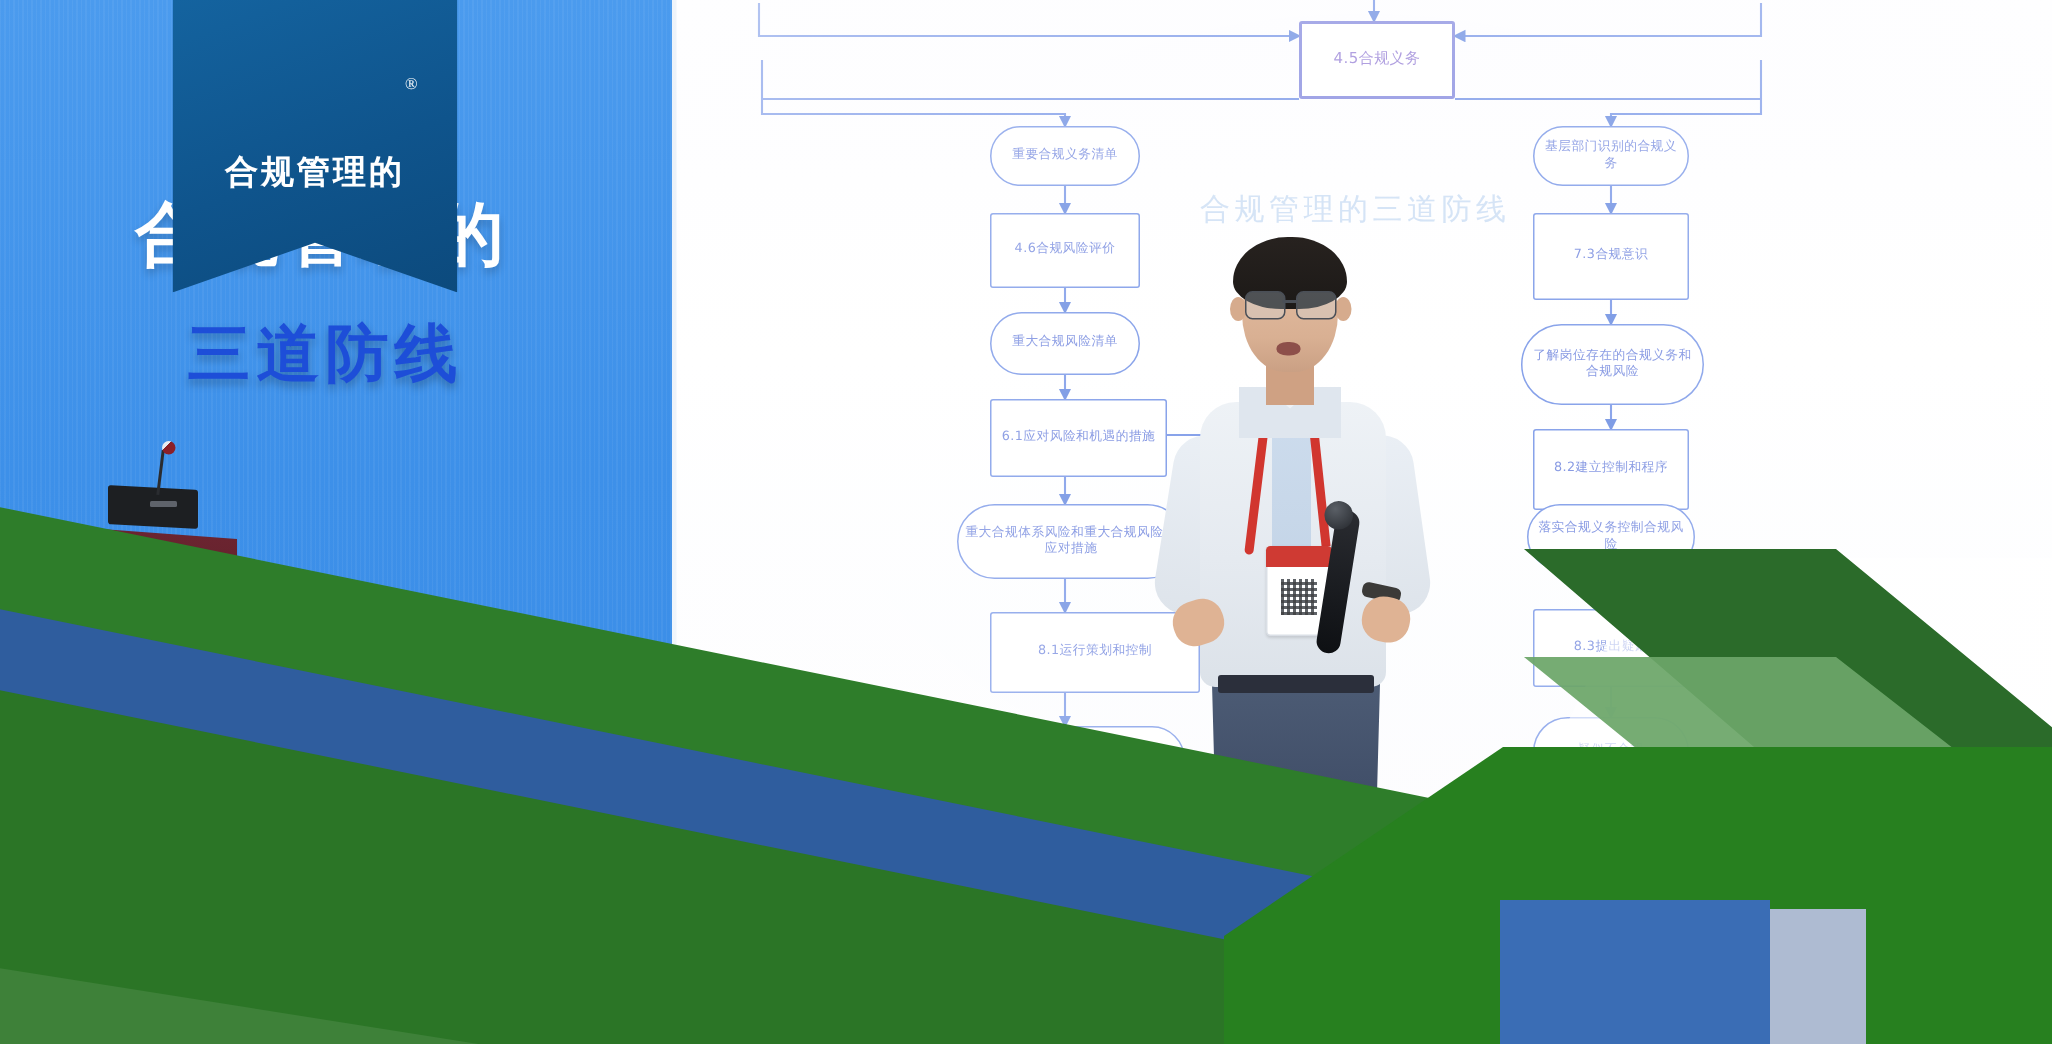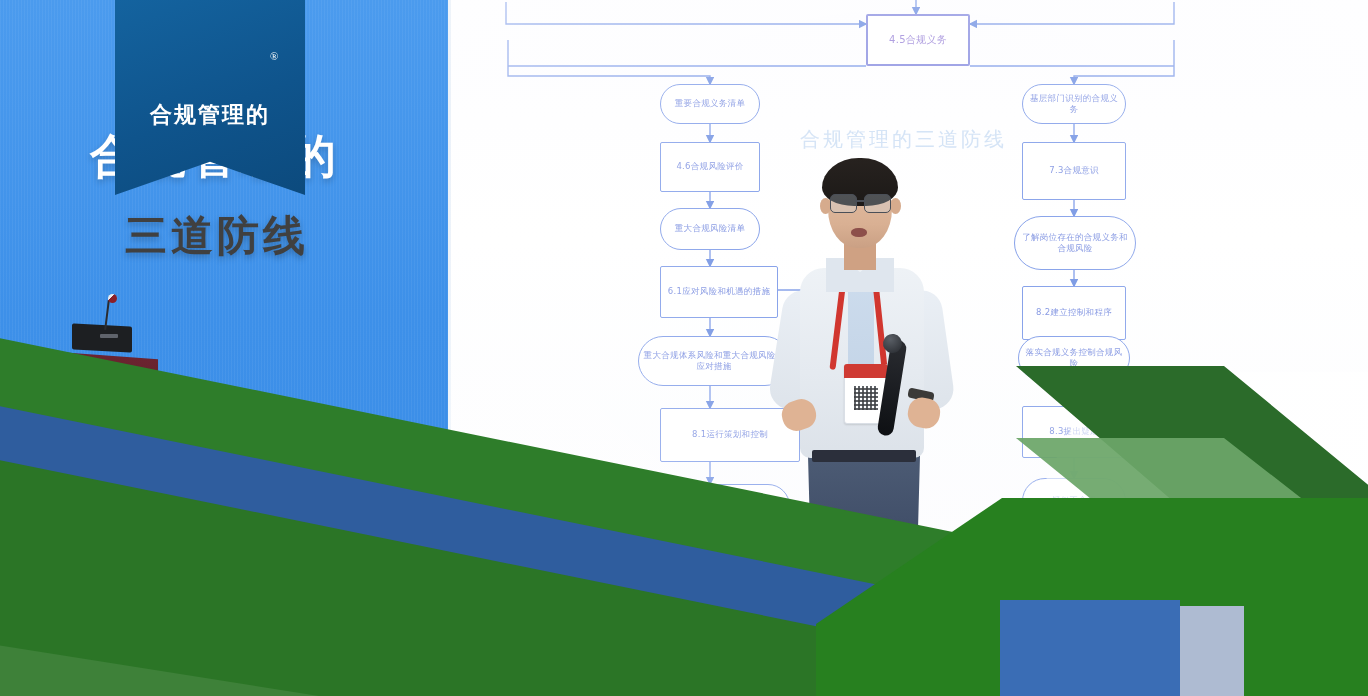--- a/index.html
+++ b/index.html
@@ -225,21 +225,21 @@
   
   .headline-top{
     position:absolute;left:90px;top:126px;width:300px;
     color:#ffffff;font-weight:bold;font-size:46px;letter-spacing:4px;
     font-family:"DejaVu Sans","Liberation Sans",sans-serif;
     text-shadow:0 3px 6px rgba(0,0,0,.2);
     white-space:nowrap;
   }
   .headline-bot{
     position:absolute;left:125px;top:208px;width:300px;
-    color:#404040;font-weight:bold;font-size:42px;letter-spacing:4px;
+    color:#1d4ed8;font-weight:bold;font-size:42px;letter-spacing:4px;
     font-family:"DejaVu Sans","Liberation Sans",sans-serif;
     text-shadow:0 3px 6px rgba(0,0,0,.25);
     white-space:nowrap;
   }
 </style>
 </head>
 <body>
 
 <div id="stage">
 

